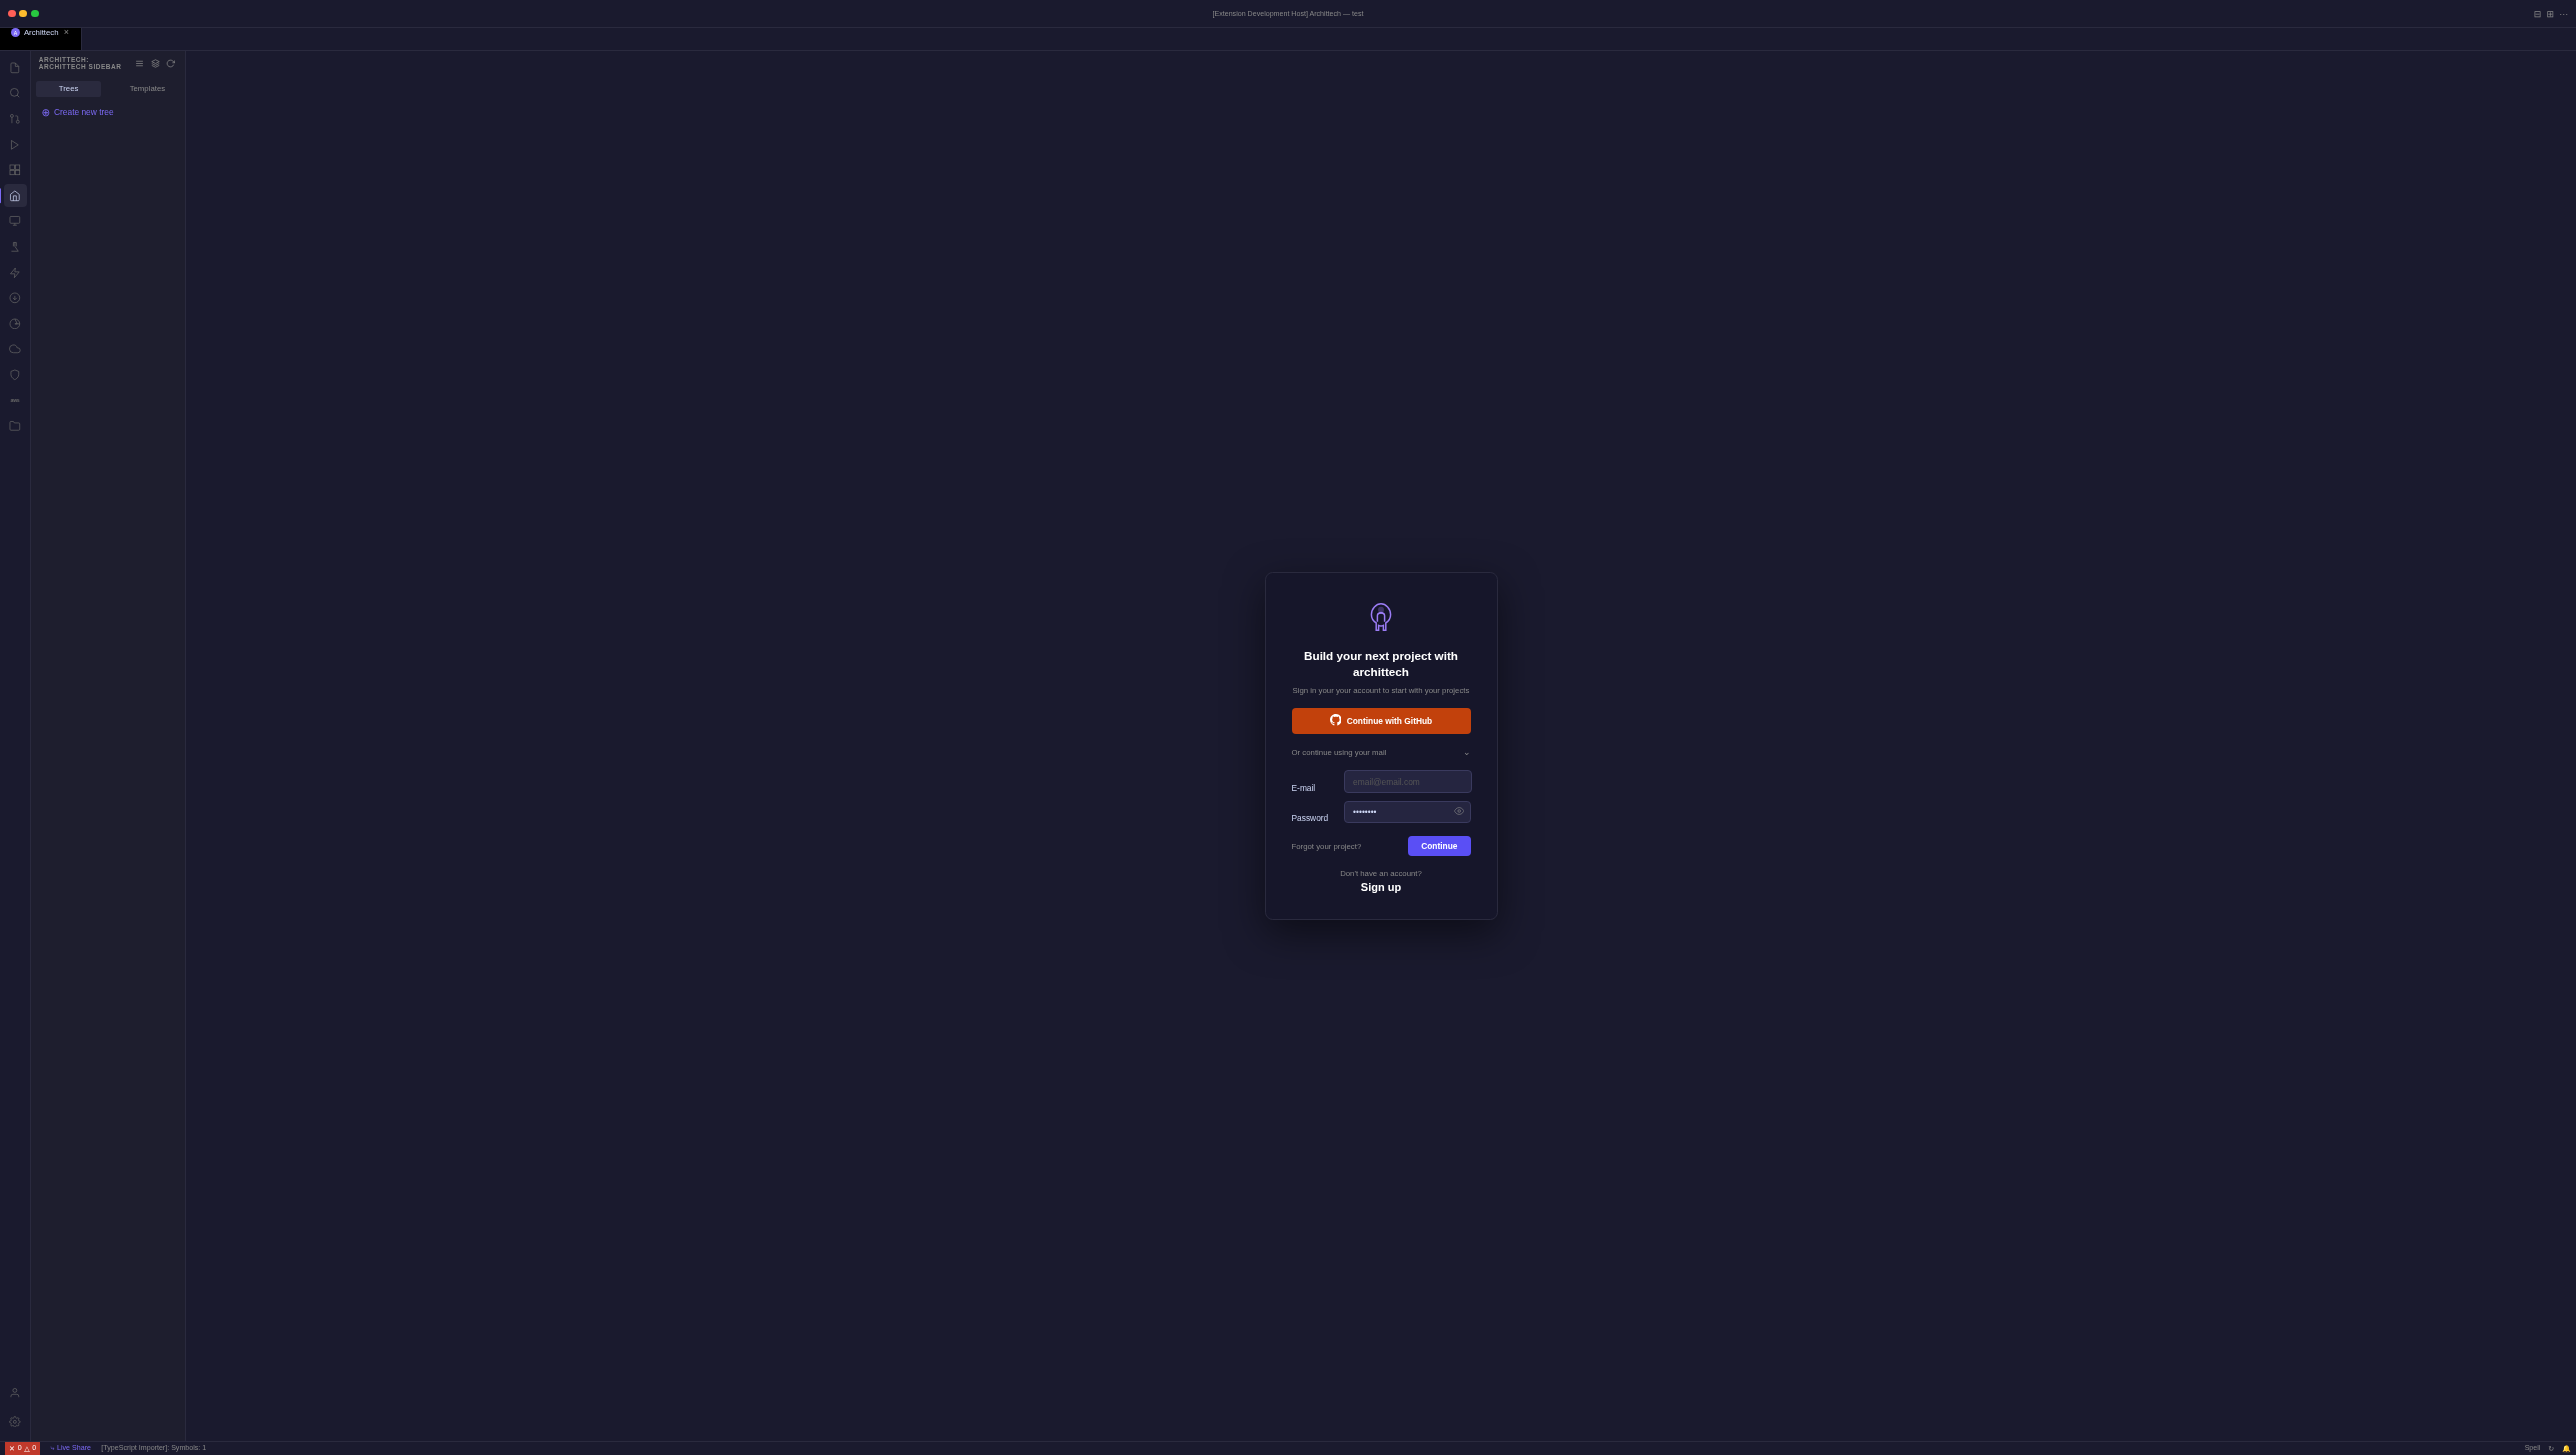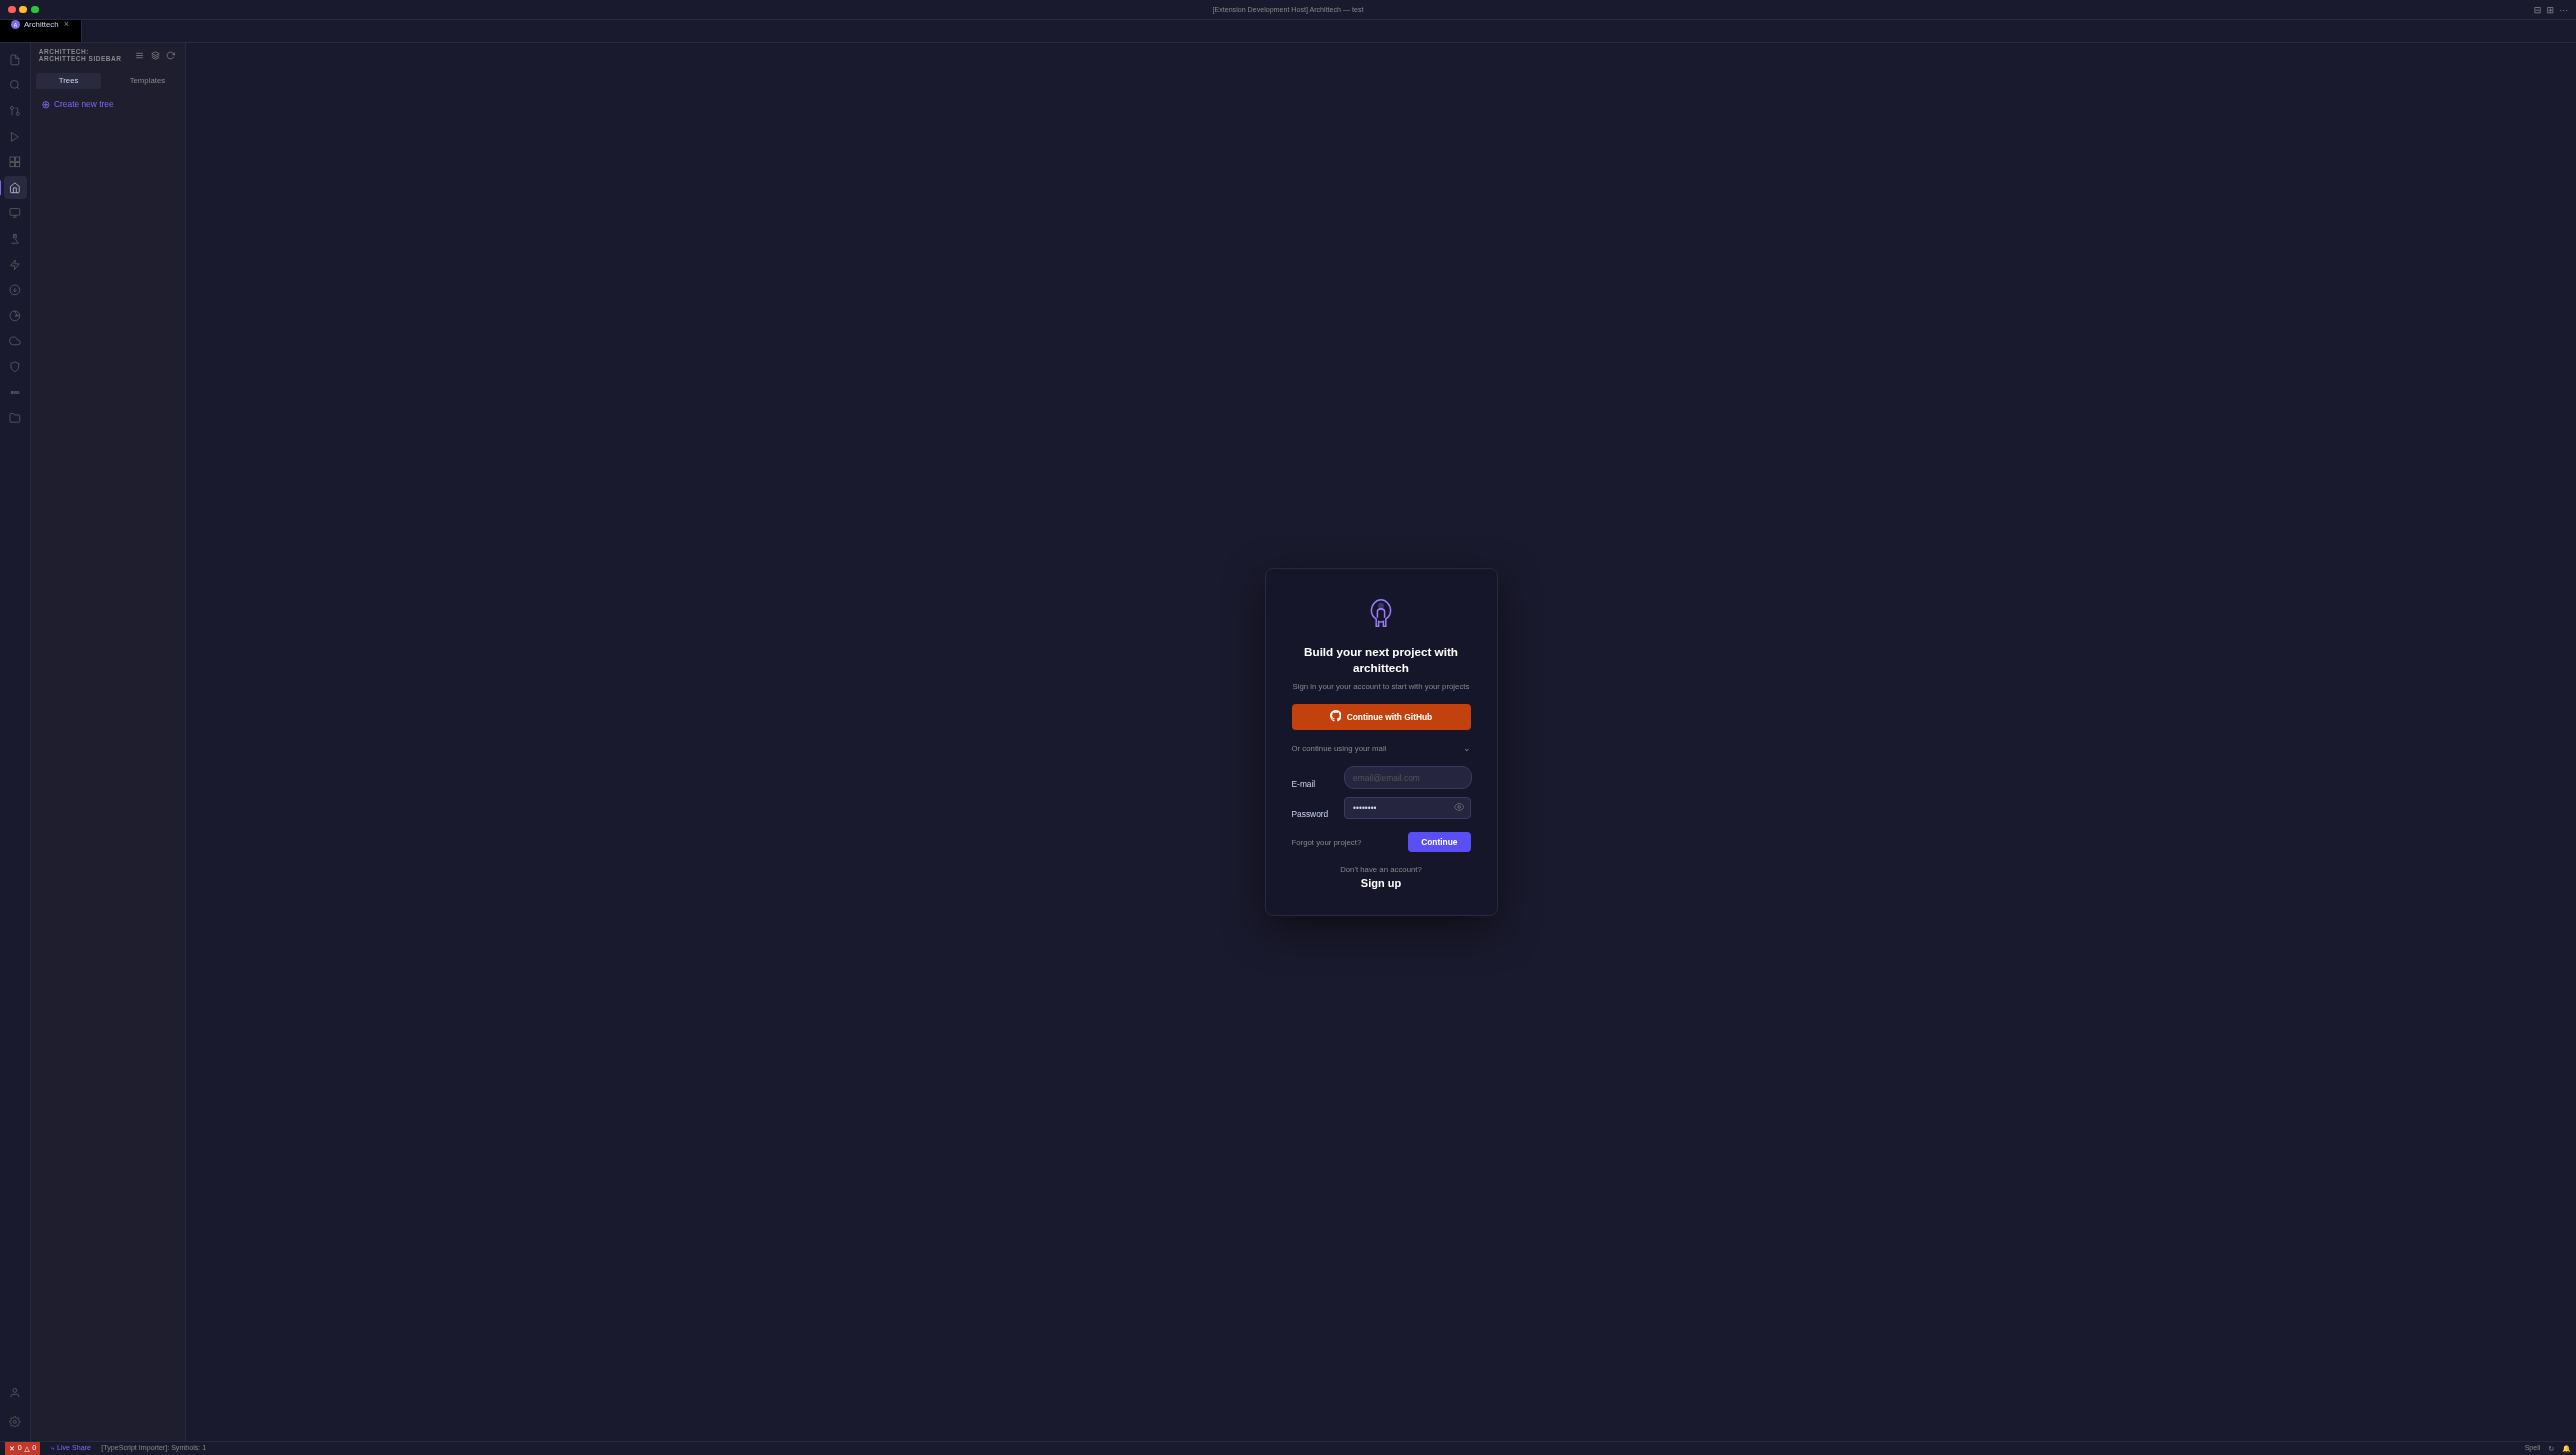--- a/index.html
+++ b/index.html
@@ -11,21 +11,21 @@
       height: 100vh;
       overflow: hidden;
       display: flex;
       flex-direction: column;
       font-size: 8.4px;
     }
 
     
     .titlebar {
       background: #1a1a2e;
-      height: 20px;
+      height: 28px;
       display: flex;
       align-items: center;
       justify-content: center;
       position: relative;
       flex-shrink: 0;
       border-bottom: 0.6px solid #2a2a3e;
     }
     .titlebar-buttons {
       position: absolute;
       left: 7.8px;
@@ -320,21 +320,21 @@
       font-size: 8.4px;
       color: #cdd6f4;
       width: 45px;
       flex-shrink: 0;
     }
     .form-input {
       flex: 1;
       padding: 5.2px 7.8px;
       background: #252540;
       border: 0.6px solid #3a3a5e;
-      border-radius: 10px;
+      border-radius: 4px;
       color: #cdd6f4;
       font-size: 8.4px;
       outline: none;
     }
     .form-input::placeholder { color: #555; }
     .password-wrapper {
       flex: 1;
       position: relative;
     }
     .password-input {

